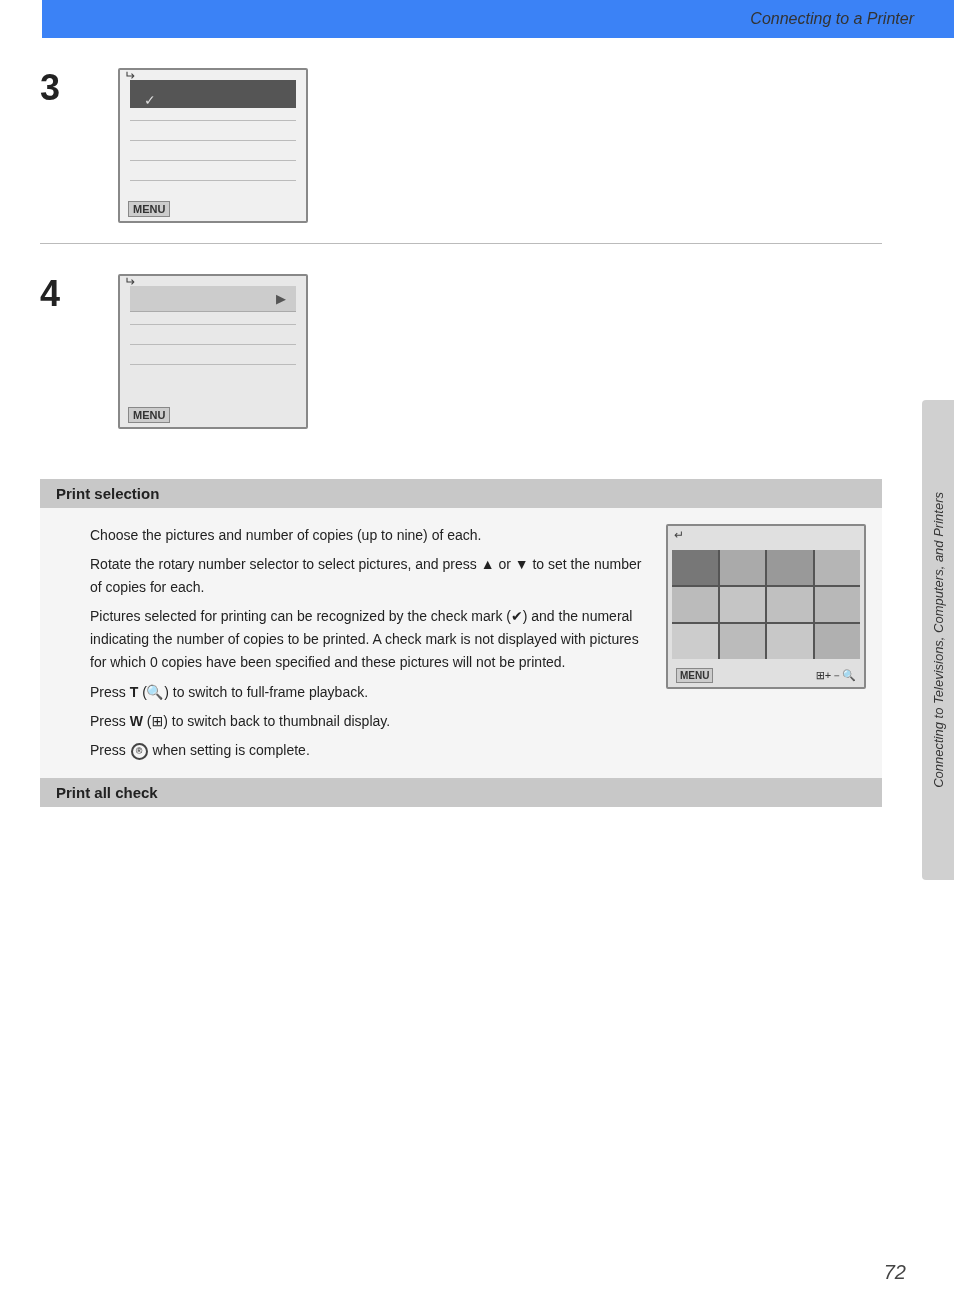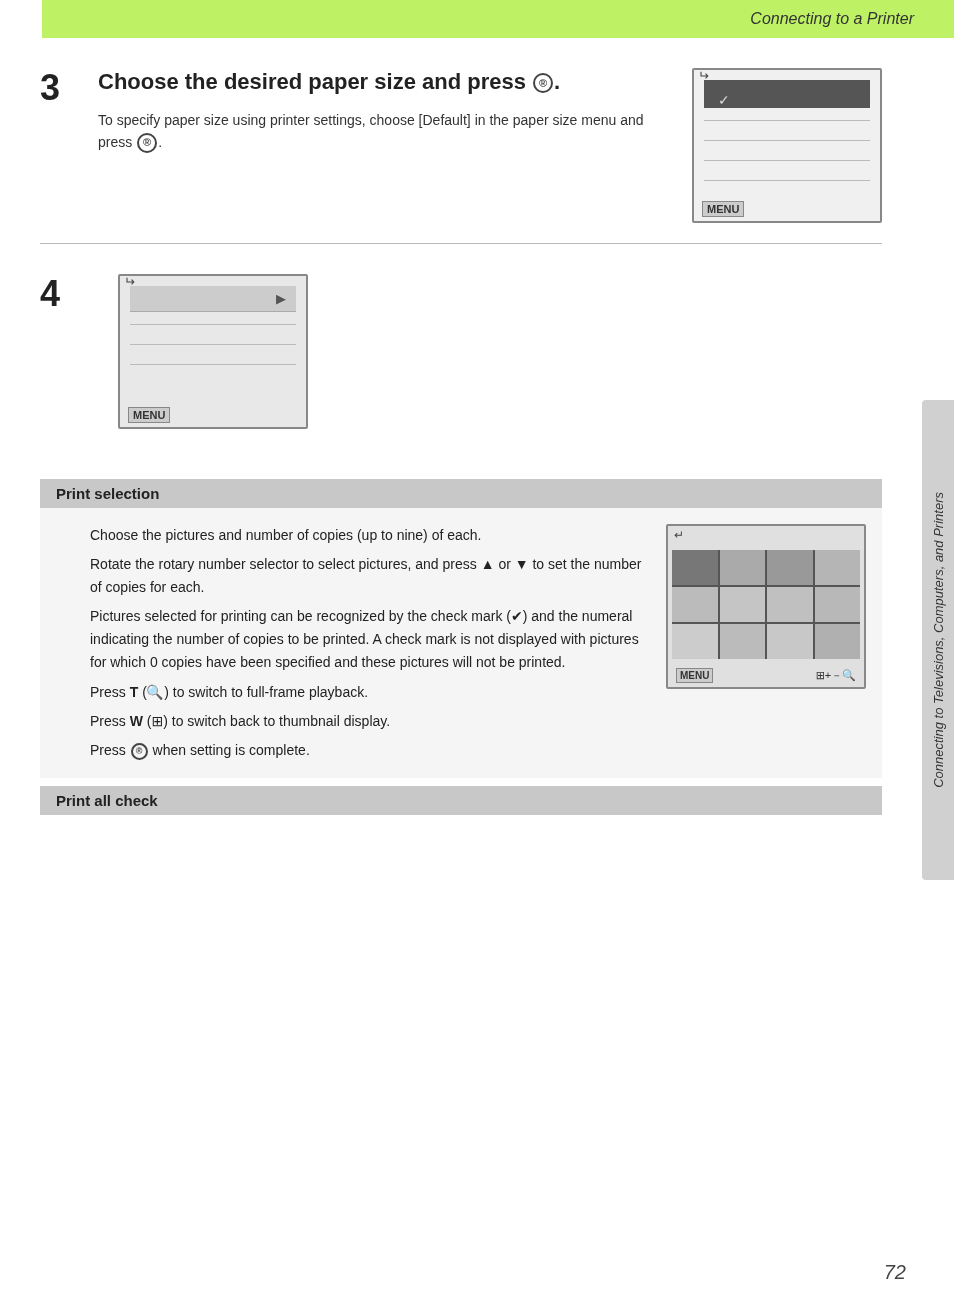--- a/index.html
+++ b/index.html
@@ -9,21 +9,21 @@
       min-height: 1314px;
       background: #ffffff;
       font-family: Arial, Helvetica, sans-serif;
       font-size: 15px;
       color: #222;
       position: relative;
     }
 
     
     .header-bar {
-      background: #bef264;
+      background: #3b82f6;
       height: 38px;
       display: flex;
       align-items: center;
       justify-content: flex-end;
       padding-right: 40px;
       margin-left: 42px;
     }
 
     .header-title {
       font-size: 16px;
@@ -167,21 +167,21 @@
       left: 10px;
       right: 10px;
       height: 26px;
       background: #ccc;
       border-bottom: 1px solid #aaa;
     }
 
     
     .info-section {
       background: #f5f5f5;
-      margin-bottom: 8px;
+      margin-bottom: 0;
     }
 
     .info-header {
       background: #c8c8c8;
       padding: 6px 16px;
       font-size: 15px;
       font-weight: bold;
       color: #222;
       margin-bottom: 0;
     }
@@ -331,28 +331,20 @@
 </div>
 
 <div class="side-tab">
   <span class="side-tab-text">Connecting to Televisions, Computers, and Printers</span>
 </div>
 
 <div class="main-content">
 
   <div class="step-section">
     <div class="step-number">3</div>
-    <div class="step-content">
-      <div class="step-title">
-        <span>Choose the desired paper size and press <span class="ok-btn">®</span>.</span>
-      </div>
-      <div class="step-body">
-        To specify paper size using printer settings, choose [Default] in the paper size menu and press <span class="ok-btn">®</span>.
-      </div>
-    </div>
     <div class="step-image">
 
       <div class="camera-screen">
         <span class="camera-icon-top">↵</span>
         <div class="camera-screen-selected">
           <span class="camera-screen-check">✓</span>
         </div>
 
         <div class="menu-line" style="top:50px;"></div>
         <div class="menu-line" style="top:70px;"></div>

